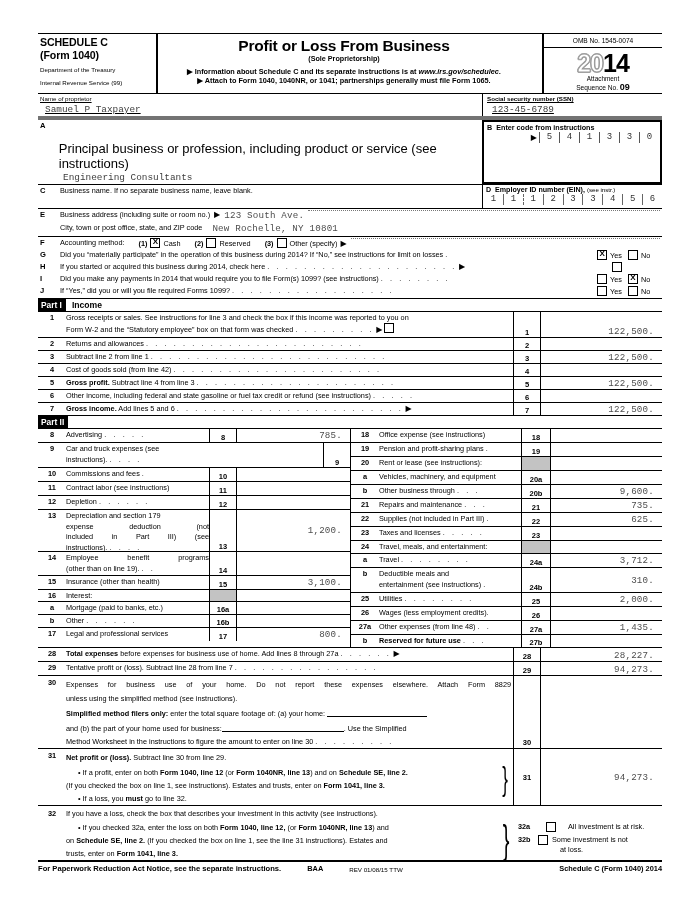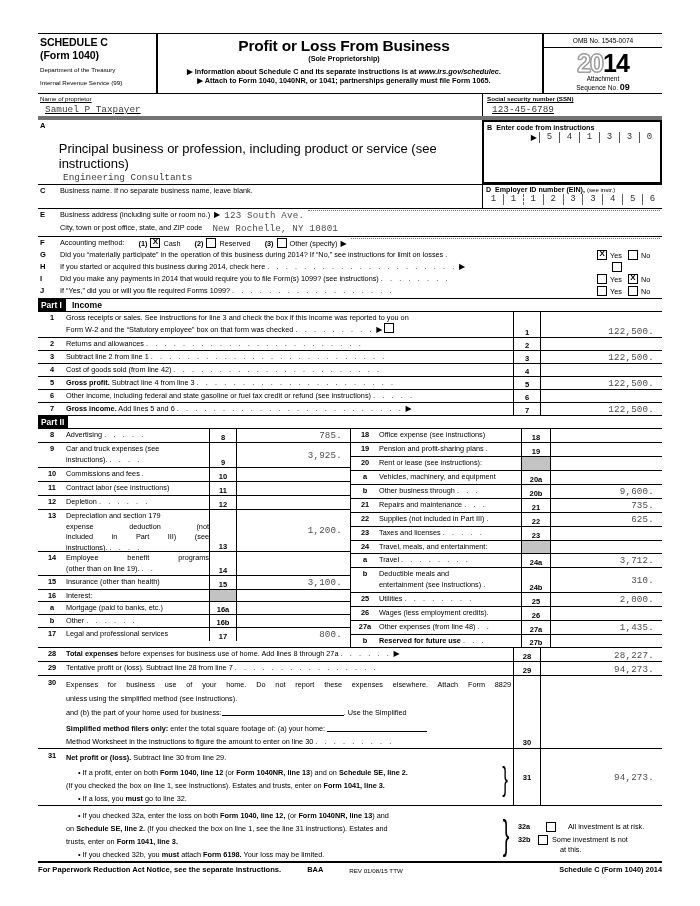--- a/index.html
+++ b/index.html
@@ -378,23 +378,20 @@
               <span class="entry">785.</span>
             </div>
       </div>
       <div class="ex-row" style="height:24px">
         <div class="ex-no">9</div>
         <div class="ex-tx">
               <div>Car and truck expenses (see</div>
               <div><span>instructions).</span> <span class="dots">. . . .</span></div>
             </div>
         <div class="ex-nb">9</div>
-        <div class="ex-am">
-              <span class="entry">3,925.</span>
-            </div>
       </div>
       <div class="ex-row" style="height:13px">
         <div class="ex-no">10</div>
         <div class="ex-tx"><span>Commissions and fees</span> <span class="dots">.</span></div>
         <div class="ex-nb">10</div>
         <div class="ex-am">
               <span class="entry"></span>
             </div>
       </div>
       <div class="ex-row" style="height:13px">
@@ -616,22 +613,22 @@
     <div class="ln-am">
           <span class="entry">94,273.</span>
         </div>
   </div>
 
   <div class="ln-row" style="height:72px">
     <div class="ln-no" style="padding-top:2px">30</div>
     <div class="ln-tx" style="padding-top:2px;line-height:13.5px">
       <div style="text-align:justify;text-align-last:justify">Expenses for business use of your home. Do not report these expenses elsewhere. Attach Form 8829</div>
       <div>unless using the simplified method (see instructions).</div>
+      <div style="margin-top:2px"><b>Simplified method filers only:</b> <span>enter the total square footage of: (a) your home:</span> <span class="blank-ul" style="width:100px"></span></div>
       <div style="margin-top:1px"><span>and (b) the part of your home used for business:</span><span class="blank-ul" style="width:122px"></span><span>. Use the Simplified</span></div>
-      <div style="margin-top:2px"><b>Simplified method filers only:</b> <span>enter the total square footage of: (a) your home:</span> <span class="blank-ul" style="width:100px"></span></div>
       <div><span>Method Worksheet in the instructions to figure the amount to enter on line 30</span> <span class="dots">. . . . . . . . .</span></div>
     </div>
     <div class="ln-nb" style="padding-bottom:1px">30</div>
     <div class="ln-am">
           <span class="entry"></span>
         </div>
   </div>
 
   <div class="ln-row" style="height:56px">
     <div class="ln-no" style="padding-top:2px">31</div>
@@ -646,42 +643,45 @@
     </div>
     <div class="ln-nb" style="align-items:center">31</div>
     <div class="ln-am" style="align-items:center">
           <span class="entry">94,273.</span>
         </div>
   </div>
 
   <div class="row" style="border-bottom:none">
     <div style="flex:1">
       <div style="display:flex;padding-top:2px">
+        <div class="ln-no">32</div>
+        <div class="ln-tx">If you have a loss, check the box that describes your investment in this activity (see instructions).</div>
+      </div>
+      <div style="display:flex;padding-top:2px">
         <div class="ln-no"></div>
         <div class="ln-tx" style="line-height:13px;display:flex">
           <div style="flex:1">
             <div style="padding-left:12px"><span>• If you checked 32a, enter the loss on both </span><b>Form 1040, line 12,</b><span> (or </span><b>Form 1040NR, line 13</b><span>) and</span></div>
             <div><span>on </span><b>Schedule SE, line 2.</b><span> (If you checked the box on line 1, see the line 31 instructions). Estates and</span></div>
             <div><span>trusts, enter on </span><b>Form 1041, line 3.</b></div>
-            <div style="padding-left:12px"><span>• If you checked 32b, you </span><b>must</b><span> attach </span><b>Form 6198.</b><span> Your loss may be limited.</span></div>
           </div>
           <div style="width:12px;display:flex;align-items:center;justify-content:center;font-size:40px;font-weight:100;transform:scaleX(.5)">}</div>
         </div>
       </div>
     </div>
     <div style="width:148px;box-sizing:border-box;padding-top:16px;padding-left:4px">
       <div style="display:flex;align-items:flex-start;gap:12px;font-size:7.3px;margin-bottom:3px">
         <b style="width:16px">32a</b>
         <span class="chk"></span>
         <span>All investment is at risk.</span>
       </div>
       <div style="display:flex;align-items:flex-start;gap:4px;font-size:7.3px">
         <b style="width:16px">32b</b>
         <span class="chk"></span>
-        <span style="line-height:9.5px"><span>Some investment is not</span><br><span style="padding-left:8px">at this.</span></span>
+        <span style="line-height:9.5px"><span>Some investment is not</span><br><span style="padding-left:8px">at loss.</span></span>
       </div>
     </div>
   </div>
 
   <div class="footer">
     <span class="f1">For Paperwork Reduction Act Notice, see the separate instructions.</span>
     <span class="f2">BAA</span>
     <span class="f3">REV 01/08/15 TTW</span>
     <span class="f4">Schedule C (Form 1040) 2014</span>
   </div>

